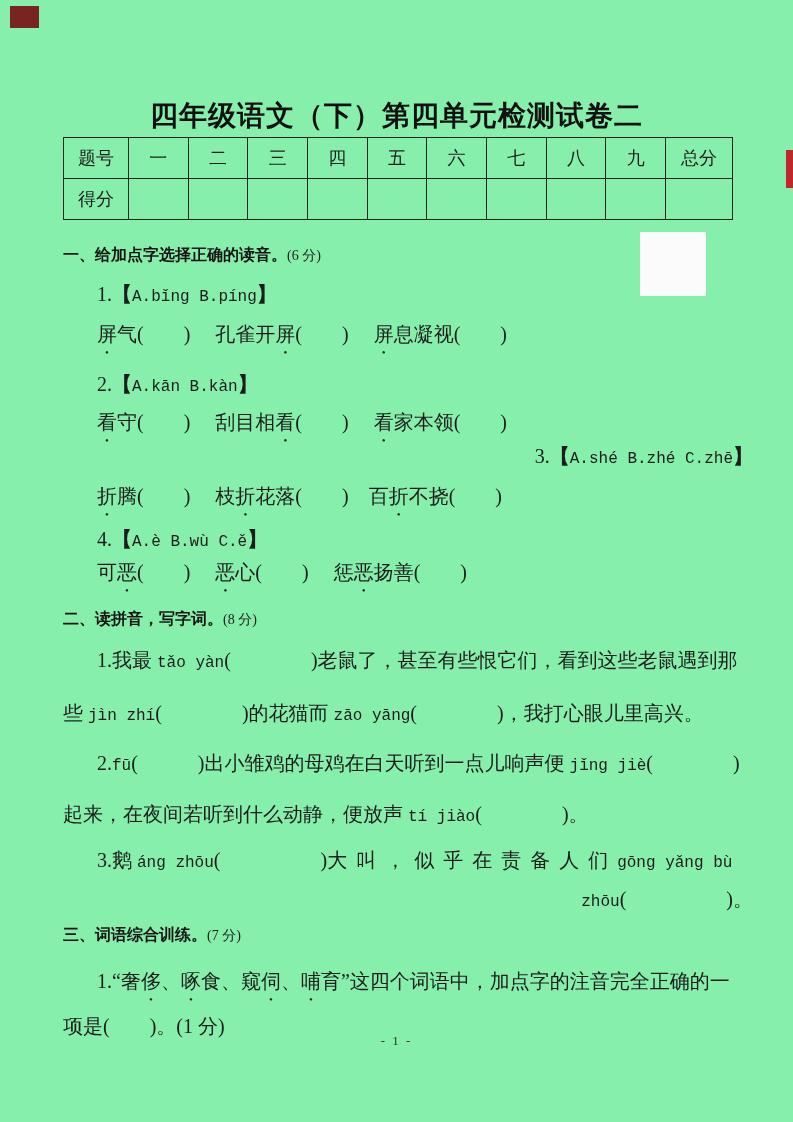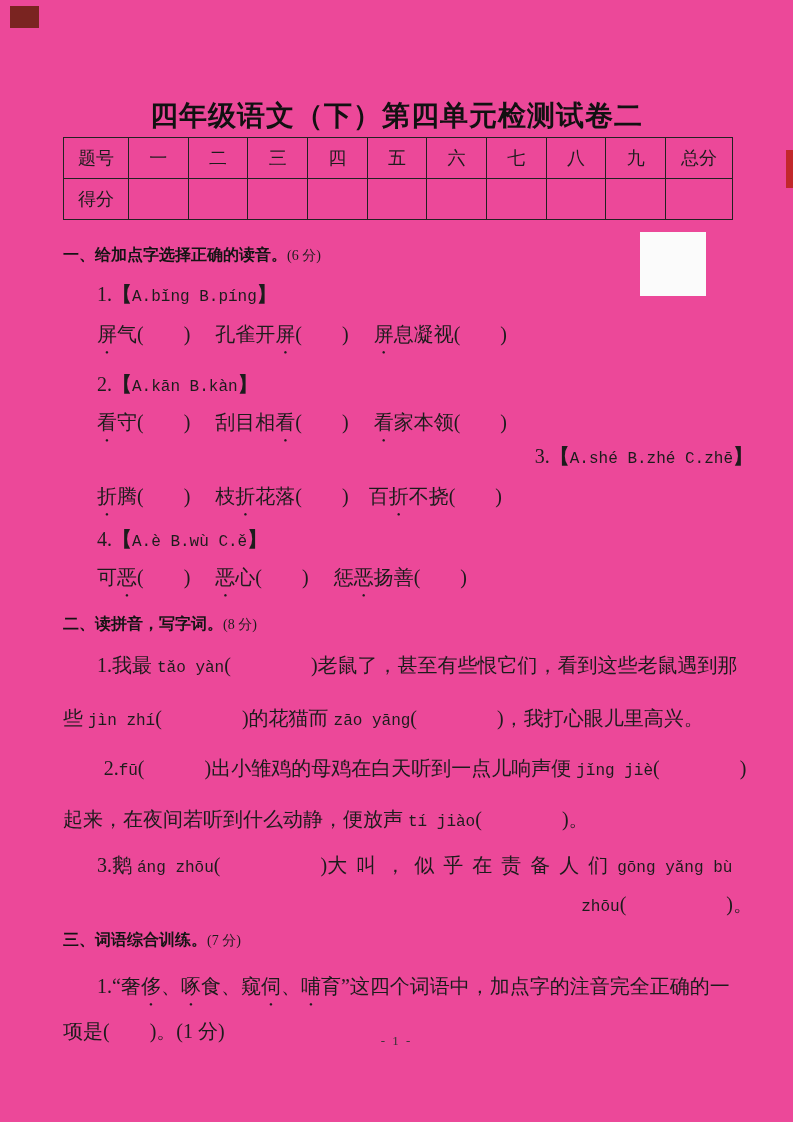--- a/index.html
+++ b/index.html
@@ -1,19 +1,19 @@
 <!DOCTYPE html>
 <html><head>
 <meta charset="utf-8">
 <style>
   html,body{margin:0;padding:0;background:#ffffff;}
   .page{
     position:relative;
     width:793px;height:1122px;
-    background:#ec4899;
+    background:#86efac;
     overflow:hidden;
     color:#1c1c1c;
     font-family:"Liberation Serif","DejaVu Serif",serif;
   }
   
   .mark-tl{position:absolute;left:10px;top:6px;width:29px;height:22px;}
   .mark-right{position:absolute;left:786px;top:150px;width:7px;height:38px;}
   .mark-faint{position:absolute;left:640px;top:232px;width:66px;height:64px;}
   
   .title{
@@ -132,25 +132,25 @@
 
   <div class="content">
     <div class="line" style="margin-top:18px;"><span class="hd">一、给加点字选择正确的读音。</span><span class="score-pts">(6 分)</span></div>
     <div class="line indent" style="margin-top:8px;"><span>1.</span><span class="bk">【</span><span class="pinyin">A.bǐng  B.píng</span><span class="bk">】</span></div>
     <div class="line indent" style="margin-top:7px;"><span class="dot">屏</span><span>气(　　)　 孔雀开</span><span class="dot">屏</span><span>(　　)　 </span><span class="dot">屏</span><span>息凝视(　　)</span></div>
     <div class="line indent" style="margin-top:20px;"><span>2.</span><span class="bk">【</span><span class="pinyin">A.kān  B.kàn</span><span class="bk">】</span></div>
     <div class="line indent" style="margin-top:5px;"><span class="dot">看</span><span>守(　　)　 刮目相</span><span class="dot">看</span><span>(　　)　 </span><span class="dot">看</span><span>家本领(　　)</span></div>
     <div class="line indent" style="margin-top:4px;text-align:right;"><span>3.</span><span class="bk">【</span><span class="pinyin">A.shé  B.zhé  C.zhē</span><span class="bk">】</span></div>
     <div class="line indent" style="margin-top:7px;"><span class="dot">折</span><span>腾(　　)　 枝</span><span class="dot">折</span><span>花落(　　)　百</span><span class="dot">折</span><span>不挠(　　)</span></div>
     <div class="line indent" style="margin-top:13px;"><span>4.</span><span class="bk">【</span><span class="pinyin">A.è  B.wù  C.ě</span><span class="bk">】</span></div>
-    <div class="line indent" style="margin-top:5px;"><span>可</span><span class="dot">恶</span><span>(　　)　 </span><span class="dot">恶</span><span>心(　　)　 惩</span><span class="dot">恶</span><span>扬善(　　)</span></div>
+    <div class="line indent" style=""><span>可</span><span class="dot">恶</span><span>(　　)　 </span><span class="dot">恶</span><span>心(　　)　 惩</span><span class="dot">恶</span><span>扬善(　　)</span></div>
     <div class="line" style="margin-top:15px;"><span class="hd">二、读拼音，写字词。</span><span class="score-pts">(8 分)</span></div>
     <div class="line indent" style="margin-top:10px;"><span>1.我最 </span><span class="pinyin">tǎo yàn</span><span>(　　　　)老鼠了，甚至有些恨它们，看到这些老鼠遇到那</span></div>
     <div class="line" style="margin-top:20px;"><span>些 </span><span class="pinyin">jìn zhí</span><span>(　　　　)的花猫而 </span><span class="pinyin">zāo yāng</span><span>(　　　　)，我打心眼儿里高兴。</span></div>
-    <div class="line indent" style="margin-top:17px;text-align:center;"><span>2.</span><span class="pinyin">fū</span><span>(　　　)出小雏鸡的母鸡在白天听到一点儿响声便 </span><span class="pinyin">jǐng jiè</span><span>(　　　　)</span></div>
+    <div class="line indent" style="margin-top:17px;"><span>2.</span><span class="pinyin">fū</span><span>(　　　)出小雏鸡的母鸡在白天听到一点儿响声便 </span><span class="pinyin">jǐng jiè</span><span>(　　　　)</span></div>
     <div class="line" style="margin-top:18px;"><span>起来，在夜间若听到什么动静，便放声 </span><span class="pinyin">tí jiào</span><span>(　　　　)。</span></div>
     <div class="line indent" style="margin-top:13px;"><span>3.鹅 </span><span class="pinyin">áng zhōu</span><span>(　　　　　)</span><span class="spread">大叫，似乎在责备人们</span><span class="pinyin">gōng yǎng bù</span></div>
     <div class="line" style="margin-top:6px;text-align:right;"><span class="pinyin">zhōu</span><span>(　　　　　)。</span></div>
     <div class="line" style="margin-top:1px;"><span class="hd">三、词语综合训练。</span><span class="score-pts">(7 分)</span></div>
     <div class="line indent" style="margin-top:15px;"><span>1.“奢</span><span class="dot">侈</span><span>、</span><span class="dot">啄</span><span>食、窥</span><span class="dot">伺</span><span>、</span><span class="dot">哺</span><span>育”这四个词语中，加点字的注音完全正确的一</span></div>
     <div class="line" style="margin-top:15px;"><span>项是(　　)。(1 分)</span></div>
   </div>
 
   <div class="footer">- 1 -</div>
 

